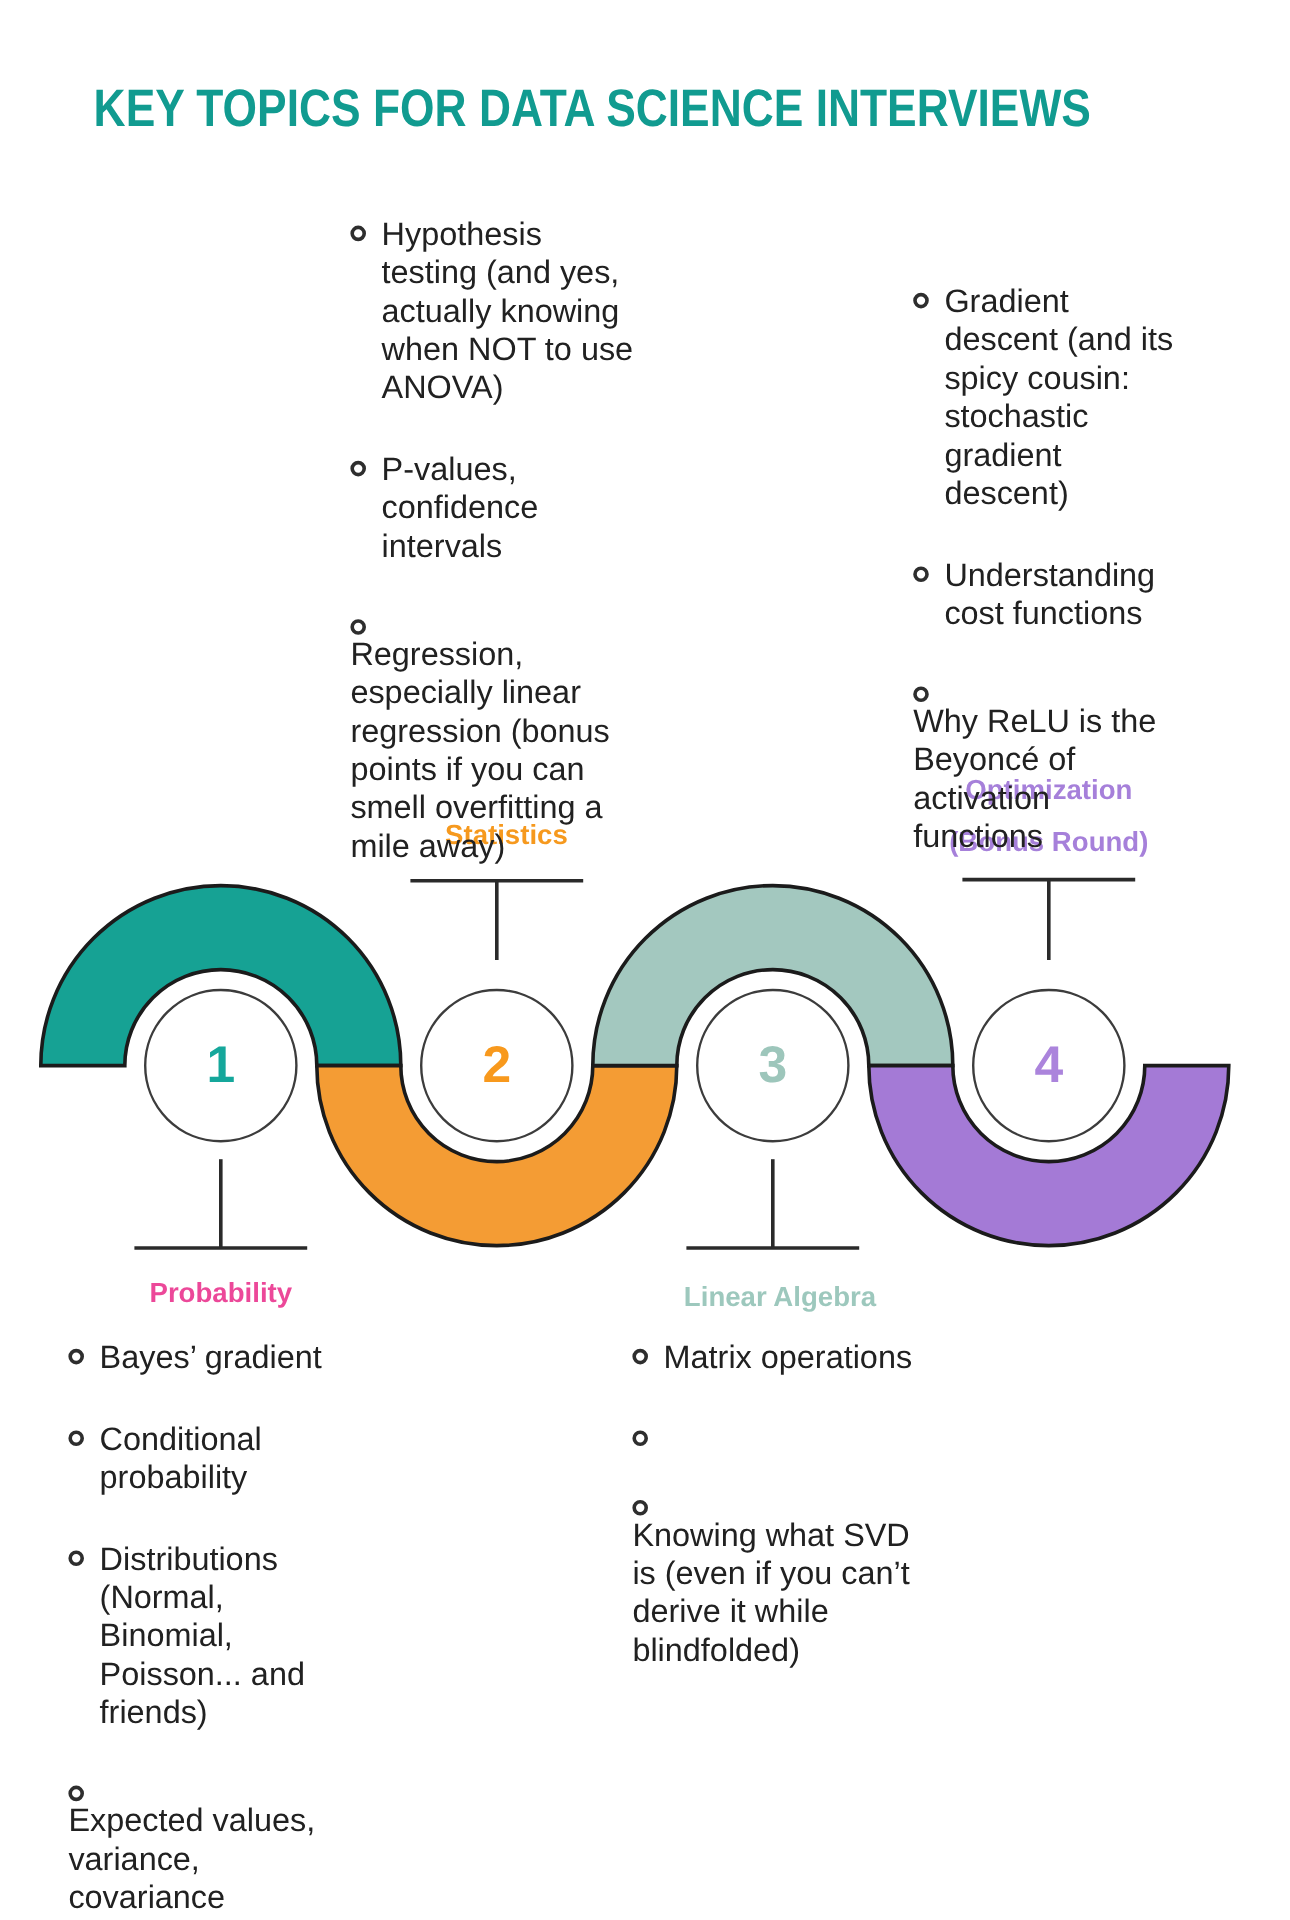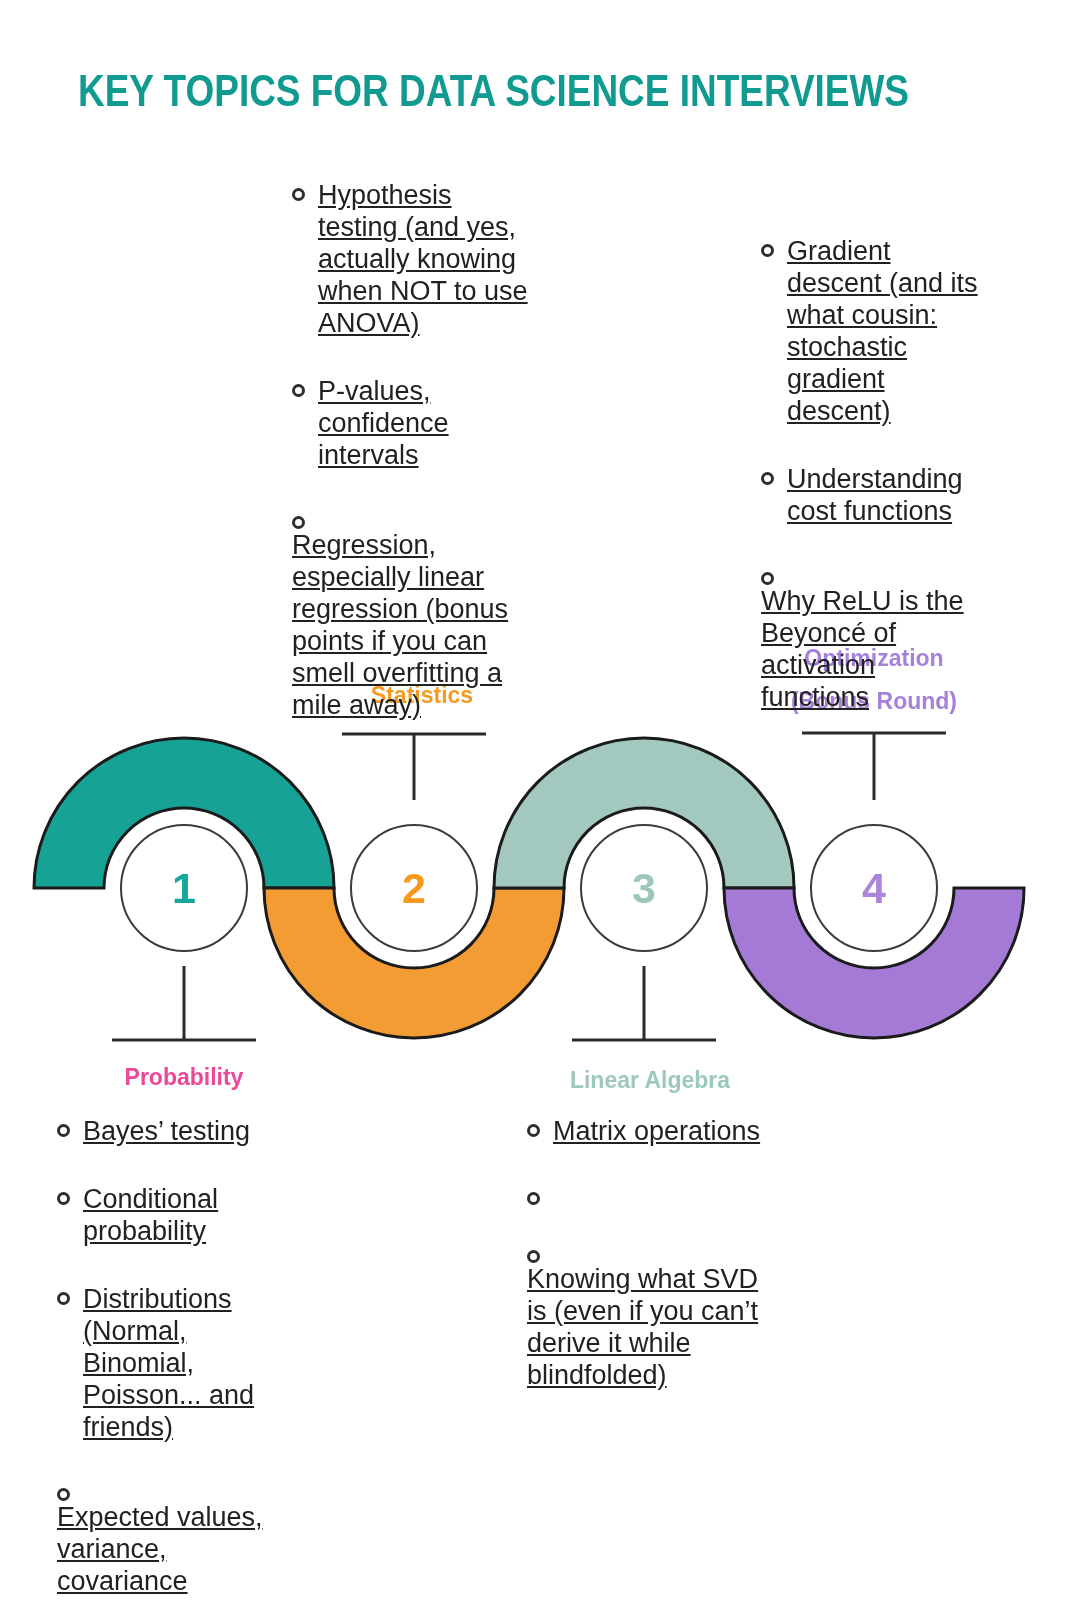--- a/index.html
+++ b/index.html
@@ -18,21 +18,21 @@
     font-size:43px; font-weight:bold; line-height:1;
   }
   .sec-label {
     position:absolute; text-align:center;
     font-size:23px; font-weight:bold; line-height:43px;
   }
   ul.topics {
     position:absolute; list-style:none; margin:0; padding:0;
     font-size:27px; line-height:32px; color:#212121;
   }
-  ul.topics li { display:flex; margin-bottom:36px;text-decoration:underline; }
+  ul.topics li { display:flex; margin-bottom:36px; }
   ul.topics li:last-child { margin-bottom:0;flex-direction:column; }
   .dot {
     flex:0 0 auto; width:7px; height:7px; border:3px solid #2e2e2e;
     border-radius:50%; margin:9px 13px 0 0;
   }
   .btxt { display:block; }
 </style>
 </head>
 <body>
 
@@ -82,21 +82,21 @@
   <div class="sec-label" style="left: 494px; top: 1059px; width: 312px; color: rgb(157, 200, 189);">Linear Algebra</div>
 
   <div class="sec-label" style="left: 714px; top: 637px; width: 320px; color: rgb(166, 128, 218);">
     <span style="display:block">Optimization</span>
     <span style="display:block">(Bonus Round)</span>
   </div>
 
   <ul class="topics" style="left:57px; top:1115px; width:232px;">
       <li>
         <span class="dot"></span>
-        <span class="btxt">Bayes’ testing</span>
+        <span class="btxt">Bayes’ gradient</span>
       </li>
       <li>
         <span class="dot"></span>
         <span class="btxt">Conditional probability</span>
       </li>
       <li>
         <span class="dot"></span>
         <span class="btxt">Distributions (Normal, Binomial, Poisson... and friends)</span>
       </li>
       <li>
@@ -130,21 +130,21 @@
       </li>
       <li>
         <span class="dot"></span>
         <span class="btxt">Knowing what SVD is (even if you can’t derive it while blindfolded)</span>
       </li>
     </ul>
 
   <ul class="topics" style="left:761px; top:235px; width:220px;">
       <li>
         <span class="dot"></span>
-        <span class="btxt">Gradient descent (and its what cousin: stochastic gradient descent)</span>
+        <span class="btxt">Gradient descent (and its spicy cousin: stochastic gradient descent)</span>
       </li>
       <li>
         <span class="dot"></span>
         <span class="btxt">Understanding cost functions</span>
       </li>
       <li>
         <span class="dot"></span>
         <span class="btxt">Why ReLU is the Beyoncé of activation functions</span>
       </li>
     </ul>

